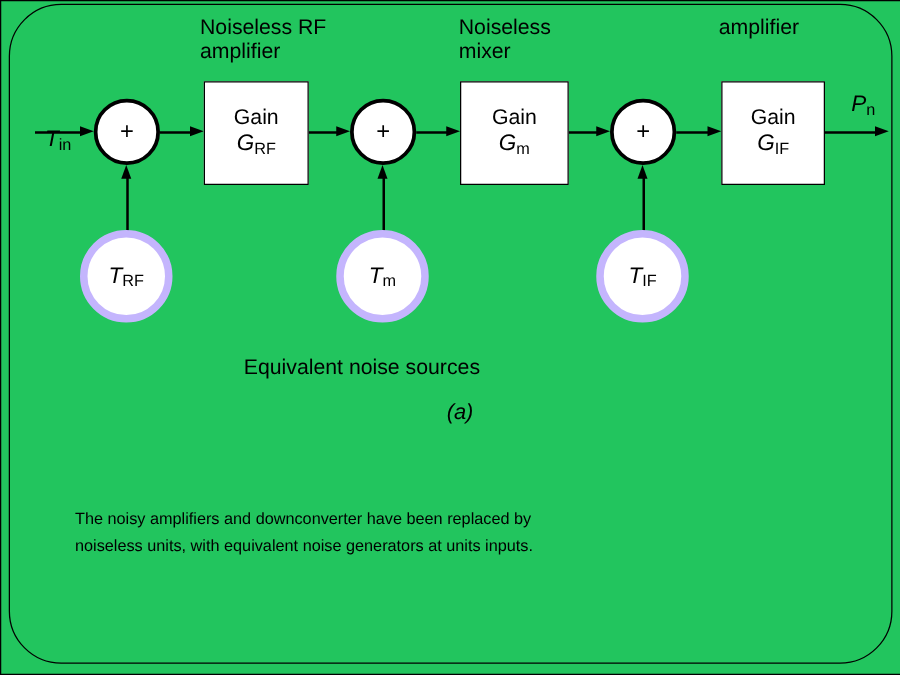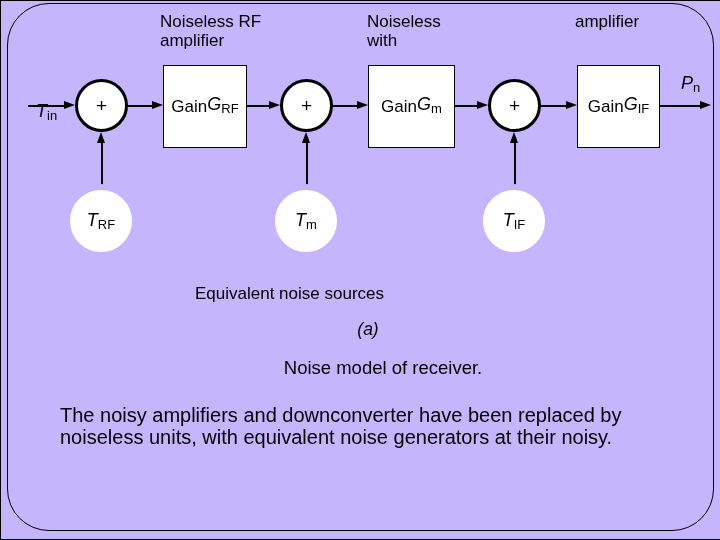--- a/index.html
+++ b/index.html
@@ -1,18 +1,18 @@
 <!DOCTYPE html>
 <html><head>
 <meta charset="utf-8">
 <style>
   html,body{margin:0;padding:0;}
   body{width:720px;height:540px;background:#ffffff;overflow:hidden;
        font-family:"Liberation Sans",sans-serif;color:#000;}
-  .stage{position:relative;width:720px;height:540px;background:#c4b5fd;}
+  .stage{position:relative;width:720px;height:540px;background:#22c55e;}
 
   
   .edge-top{position:absolute;left:0;top:0;width:720px;height:1px;background:#000;}
   .edge-bottom{position:absolute;left:0;top:539px;width:720px;height:1px;background:#000;}
   .edge-left{position:absolute;left:0;top:0;width:1px;height:540px;background:#000;}
 
   
   .frame{position:absolute;left:7px;top:3px;width:707px;height:528px;
          border:1.5px solid #000;border-radius:42px;box-sizing:border-box;}
 
@@ -21,59 +21,59 @@
   .sym{font-style:italic;font-size:18px;}
   .sub{font-size:13px;font-style:normal;vertical-align:-3px;}
 
   
   .sum{position:absolute;width:53px;height:53px;border:3px solid #000;border-radius:50%;
        box-sizing:border-box;background:#fff;display:flex;align-items:center;justify-content:center;
        font-size:19px;font-weight:400;}
 
   
   .gbox{position:absolute;border:1.5px solid #000;box-sizing:border-box;background:#fff;
-        display:flex;flex-direction:row;align-items:center;justify-content:center;
+        display:flex;flex-direction:column;align-items:center;justify-content:center;
         font-size:17px;line-height:20px;text-align:center;}
 
   
   .ncir{position:absolute;width:74px;height:74px;border:6px solid #c4b5fd;border-radius:50%;
         box-sizing:border-box;background:#fff;display:flex;align-items:center;justify-content:center;}
 
   
   .hline{position:absolute;top:105px;height:1.5px;background:#000;}
   .harrow{position:absolute;top:101px;width:0;height:0;
           border-top:4.5px solid transparent;border-bottom:4.5px solid transparent;
           border-left:11px solid #000;}
   .vline{position:absolute;width:1.5px;background:#000;}
   .varrow{position:absolute;width:0;height:0;
           border-left:4.5px solid transparent;border-right:4.5px solid transparent;
           border-bottom:11px solid #000;}
 
   .note{font-size:17px;white-space:nowrap;}
   .subfig{font-size:17.5px;font-style:italic;transform:translateX(-50%);}
   .cap-title{font-size:18.5px;transform:translateX(-50%);white-space:nowrap;}
-  .cap-body{font-size:20px;line-height:22px;white-space:nowrap;}
+  .cap-body{font-size:13px;line-height:22px;white-space:nowrap;}
 </style>
 </head>
 <body>
 
 <div class="stage">
 
   <div class="edge-top"></div>
   <div class="edge-bottom"></div>
   <div class="edge-left"></div>
   <div class="frame"></div>
 
   <div class="abs lbl" style="left:160px;top:12px;">
     <div>Noiseless RF</div>
     <div>amplifier</div>
   </div>
   <div class="abs lbl" style="left:367px;top:12px;">
     <div>Noiseless</div>
-    <div>with</div>
+    <div>mixer</div>
   </div>
   <div class="abs lbl" style="left:575px;top:12px;">
     <div>amplifier</div>
   </div>
 
   <div class="abs" style="left:36px;top:69px;margin-top:32px;">
     <span class="sym">T</span><span class="sub">in</span>
   </div>
   <div class="abs" style="left:681px;top:73px;">
     <span class="sym">P</span><span class="sub">n</span>
@@ -131,19 +131,18 @@
   <div class="ncir" style="left:477px;top:184px;">
     <span><span class="sym">T</span><span class="sub">IF</span></span>
   </div>
   <div class="ncir" style="left:269px;top:184px;">
     <span><span class="sym">T</span><span class="sub">m</span></span>
   </div>
 
   <div class="abs note" style="left:195px;top:284px;">Equivalent noise sources</div>
   <div class="abs subfig" style="left:368px;top:319px;">(a)</div>
 
-  <div class="abs cap-title" style="left:383px;top:357px;">Noise model of receiver.</div>
   <div class="abs cap-body" style="left:60px;top:404px;">
     <div>The noisy amplifiers and downconverter have been replaced by</div>
-    <div>noiseless units, with equivalent noise generators at their noisy.</div>
+    <div>noiseless units, with equivalent noise generators at units inputs.</div>
   </div>
 
 </div>
 
 </body></html>

